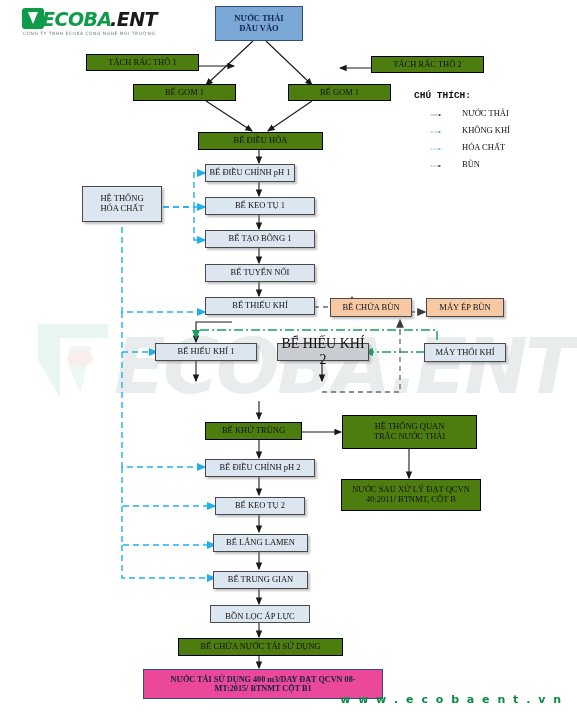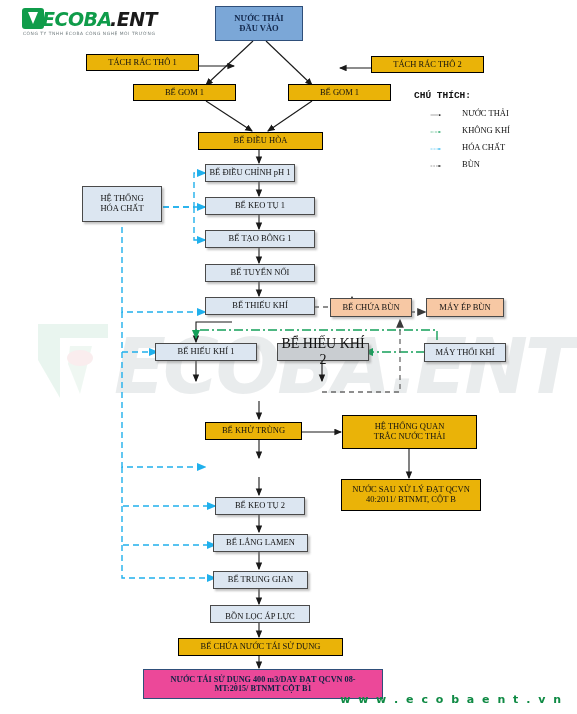--- a/index.html
+++ b/index.html
@@ -28,21 +28,21 @@
       font-weight:bold;font-style:italic;font-size:19px;color:#0f9c4a;letter-spacing:-.5px;}
   .logo-ent{position:absolute;left:88px;top:0px;font-family:"DejaVu Sans",sans-serif;
       font-weight:bold;font-style:italic;font-size:19px;color:#1a1a1a;letter-spacing:-.5px;}
   .logo-sub{position:absolute;left:1px;top:23px;font-family:"DejaVu Sans",sans-serif;
       font-size:4.4px;color:#6f7a7d;letter-spacing:.55px;white-space:nowrap;}
 
   
   .node{position:absolute;box-sizing:border-box;display:flex;align-items:center;
         justify-content:center;text-align:center;line-height:1.12;
         font-family:"Liberation Serif",serif;}
-  .n-white{background:#eab308;border:1px solid #000000;font-size:8.5px;color:#111;}
+  .n-white{background:#4d7c0f;border:1px solid #000000;font-size:8.5px;color:#111;}
   .n-blue{background:#dce6f1;border:1px solid #4a4a4a;font-size:8.5px;color:#111;
           box-shadow:2px 2px 2px rgba(120,120,120,.45);}
   .n-blue-nosh{background:#dce6f1;border:1px solid #4a4a4a;font-size:8.5px;color:#111;}
   .n-orange{background:#f7c8a4;border:1px solid #4a4a4a;font-size:8.5px;color:#111;
           box-shadow:2px 2px 2px rgba(120,120,120,.45);}
   .n-accent{background:#7ba7d7;border:1px solid #2f4f7a;font-size:8.5px;color:#11264a;
           font-weight:bold;}
   .n-accent2{background:#ec4899;border:1px solid #2f4f7a;font-size:8.2px;color:#0d2344;
           font-weight:bold;}
   .n-grey{background:#c9cdd1;border:1px solid #4a4a4a;font-size:14px;color:#111;
@@ -211,20 +211,23 @@
 
   <div class="node n-grey" style="left:277px;top:343px;width:92px;height:18px;">
       <span>BỂ HIẾU KHÍ 2</span>
     </div>
 
 
   <div class="node n-white" style="left:205px;top:422px;width:97px;height:18px;">
       <span>BỂ KHỬ TRÙNG</span>
     </div>
 
+  <div class="node n-blue" style="left:205px;top:459px;width:110px;height:18px;">
+      <span>BỂ ĐIỀU CHỈNH pH 2</span>
+    </div>
 
   <div class="node n-blue" style="left:215px;top:497px;width:90px;height:18px;">
       <span>BỂ KEO TỤ 2</span>
     </div>
 
   <div class="node n-blue" style="left:213px;top:534px;width:95px;height:18px;">
       <span>BỂ  LẮNG LAMEN</span>
     </div>
 
   <div class="node n-blue" style="left:213px;top:571px;width:95px;height:18px;">

